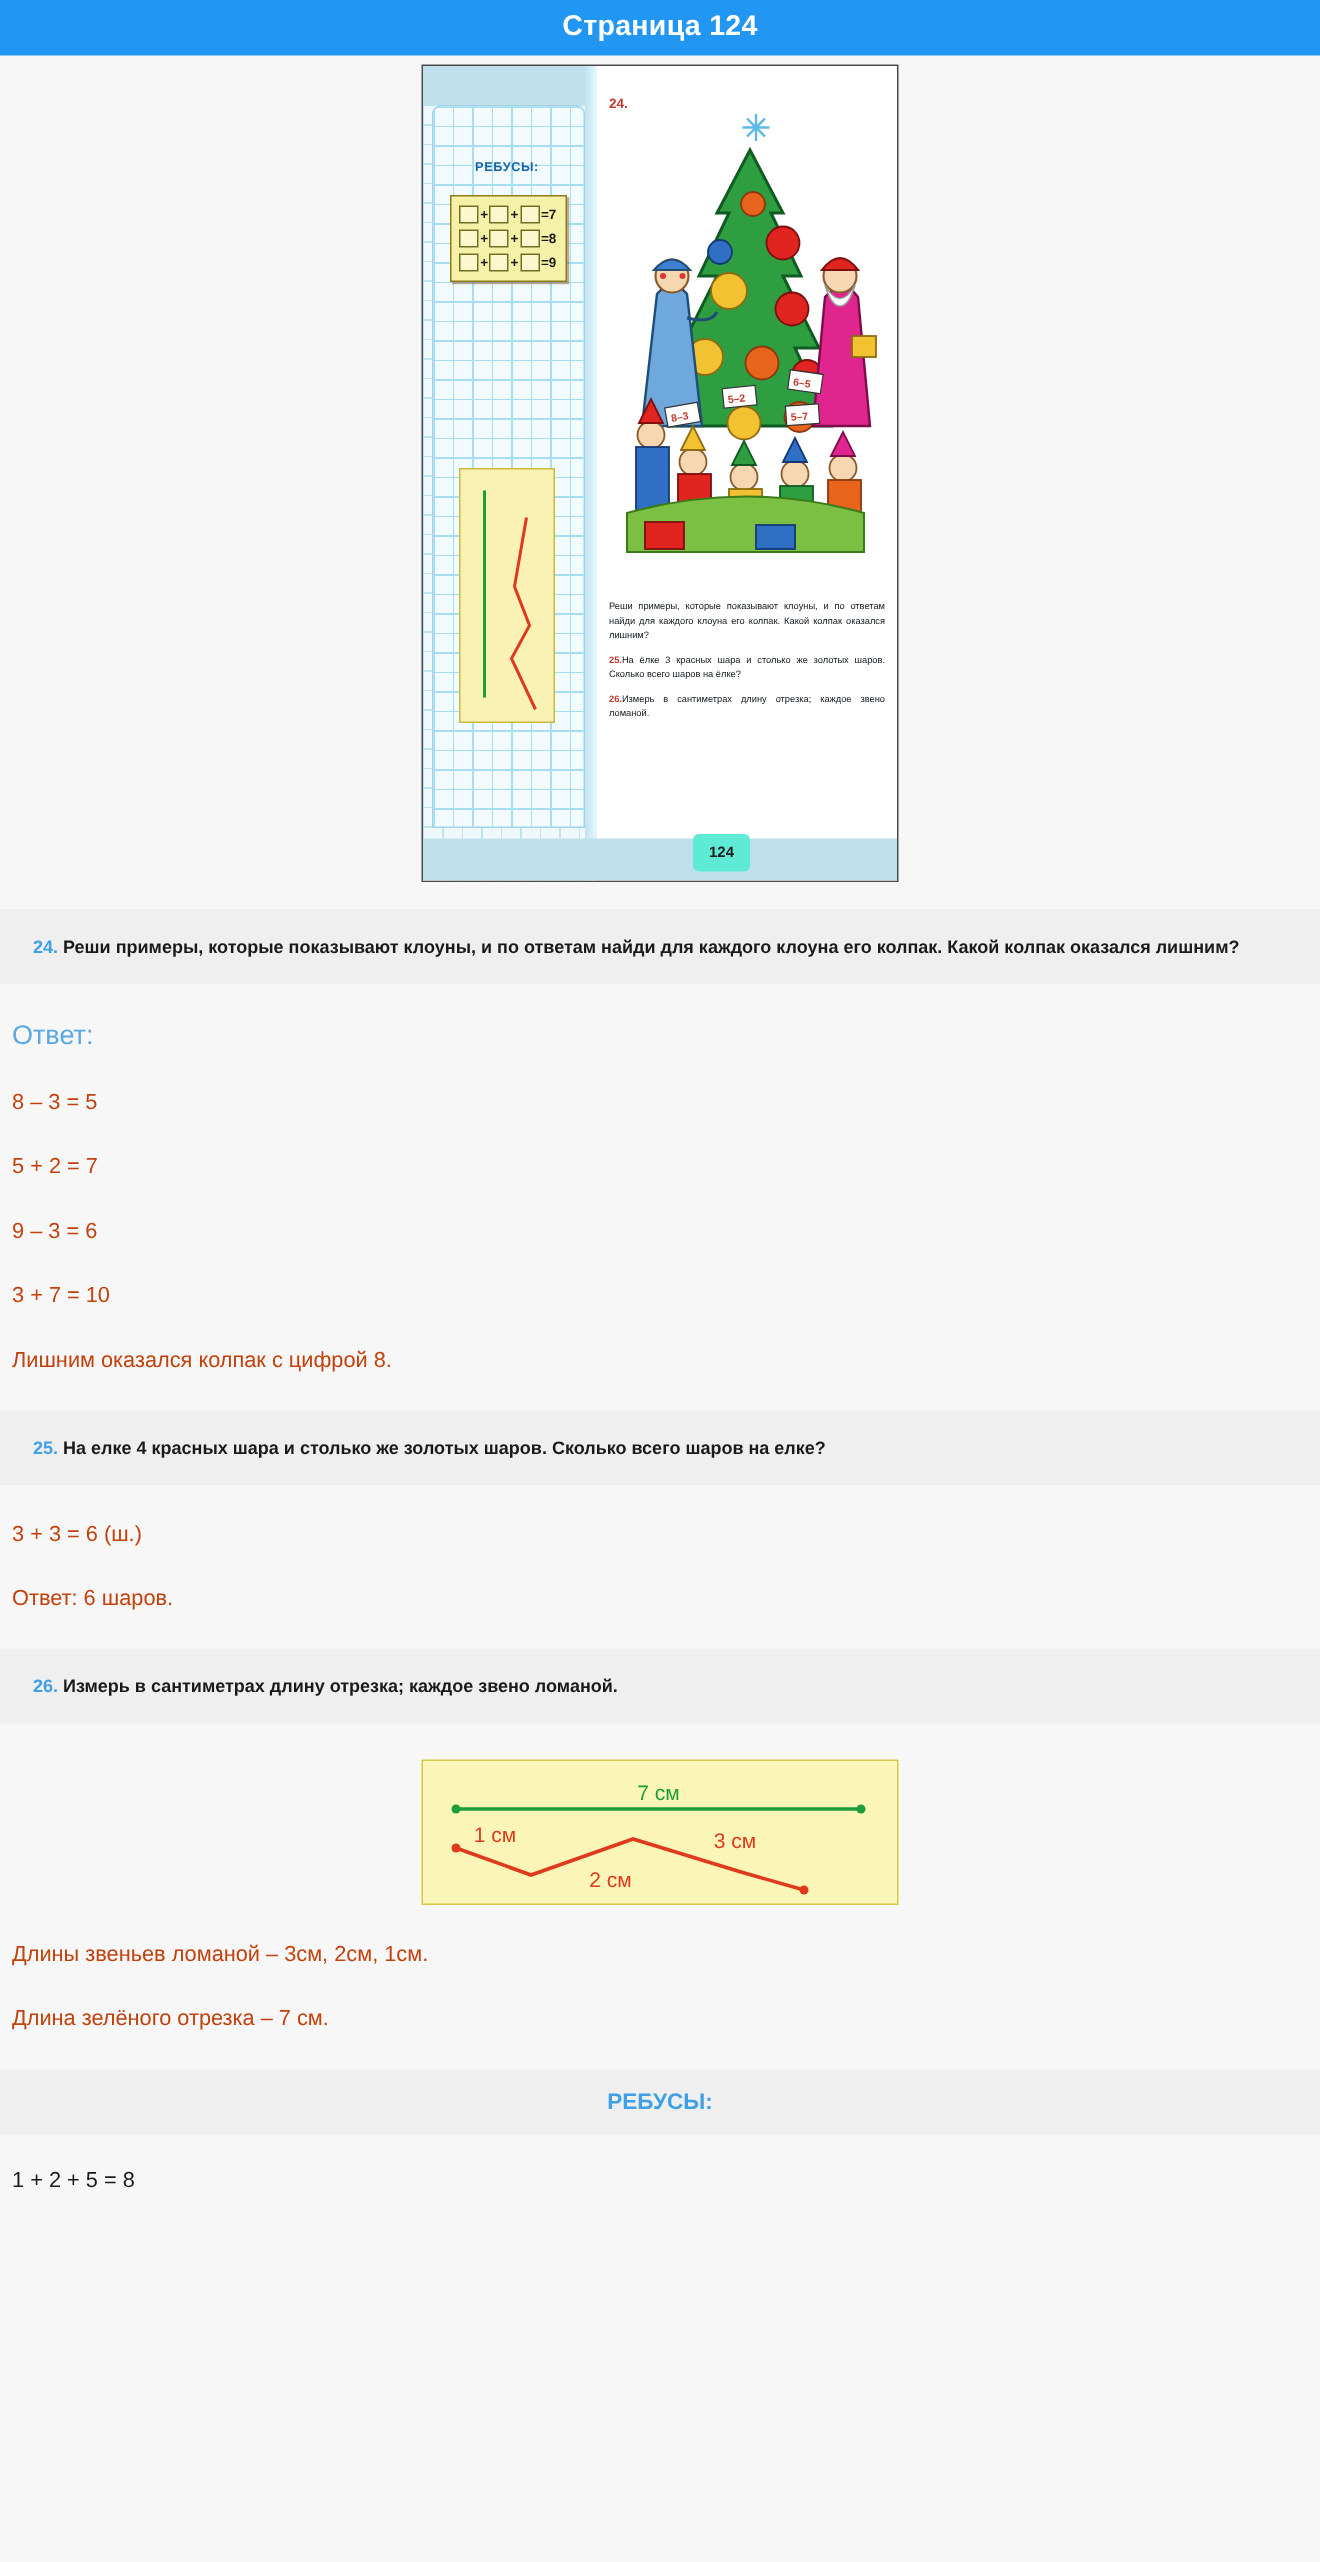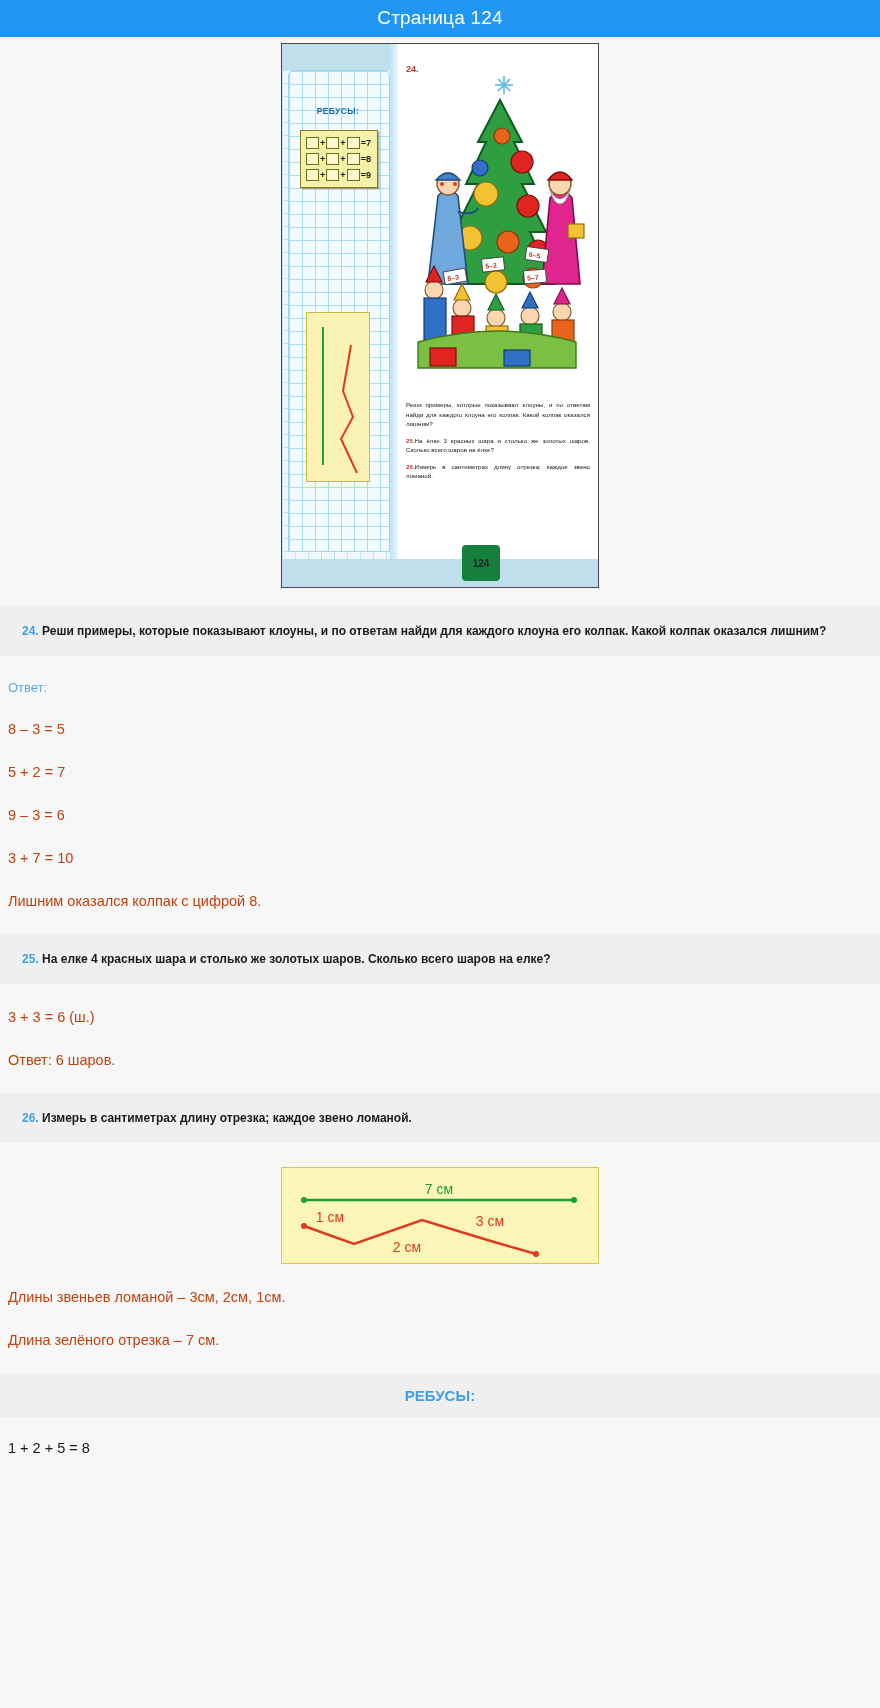--- a/index.html
+++ b/index.html
@@ -15,21 +15,21 @@
     background: #f7f7f7;
     position: relative;
     overflow: hidden;
   }
   
   .header-bar {
     background: #2196f3;
     color: #ffffff;
     text-align: center;
     font-size: 19px;
-    font-weight: normal;
+    font-weight: bold;
     padding: 7px 0 8px 0;
     letter-spacing: 0.2px;
   }
   
   .scan-wrap {
     display: flex;
     justify-content: center;
     padding-top: 6px;
     padding-bottom: 8px;
   }
@@ -148,22 +148,22 @@
     font-weight: bold;
   }
   .scan-bottom {
     position: absolute;
     left: 0; bottom: 0; width: 100%; height: 28px;
     background: #bfe0ea;
   }
   .page-badge {
     position: absolute;
     left: 50%; margin-left: 22px; bottom: 6px;
-    width: 38px; height: 36px;
-    background: #15803d;
+    width: 38px; height: 25px;
+    background: #5eead4;
     border-radius: 4px;
     color: #222;
     font-size: 10px;
     font-weight: bold;
     display: flex;
     align-items: center;
     justify-content: center;
   }
   
   .task-block {
@@ -181,21 +181,21 @@
   }
   .body-text {
     font-size: 14.5px;
     color: #c2410c;
     padding: 0 16px 0 8px;
     margin: 23px 0 23px 0;
     line-height: 20px;
   }
   .answer-label {
     color: #5aa9e6;
-    font-size: 13px;
+    font-size: 18px;
     padding: 0 16px 0 8px;
     margin: 24px 0 24px 0;
   }
   
   .diagram-wrap {
     display: flex;
     justify-content: center;
     margin: 24px 0 20px 0;
   }
   .diagram {

